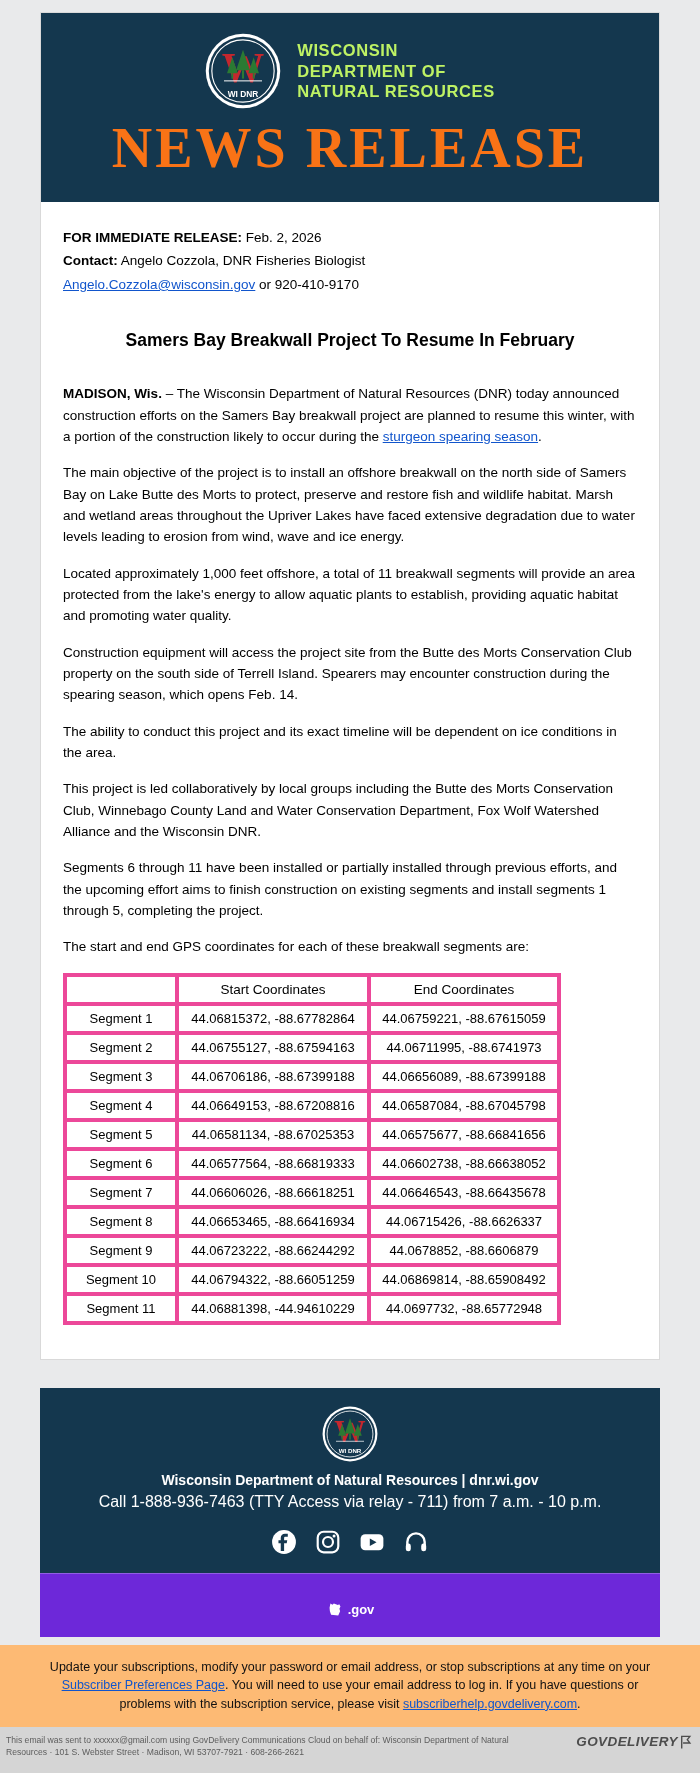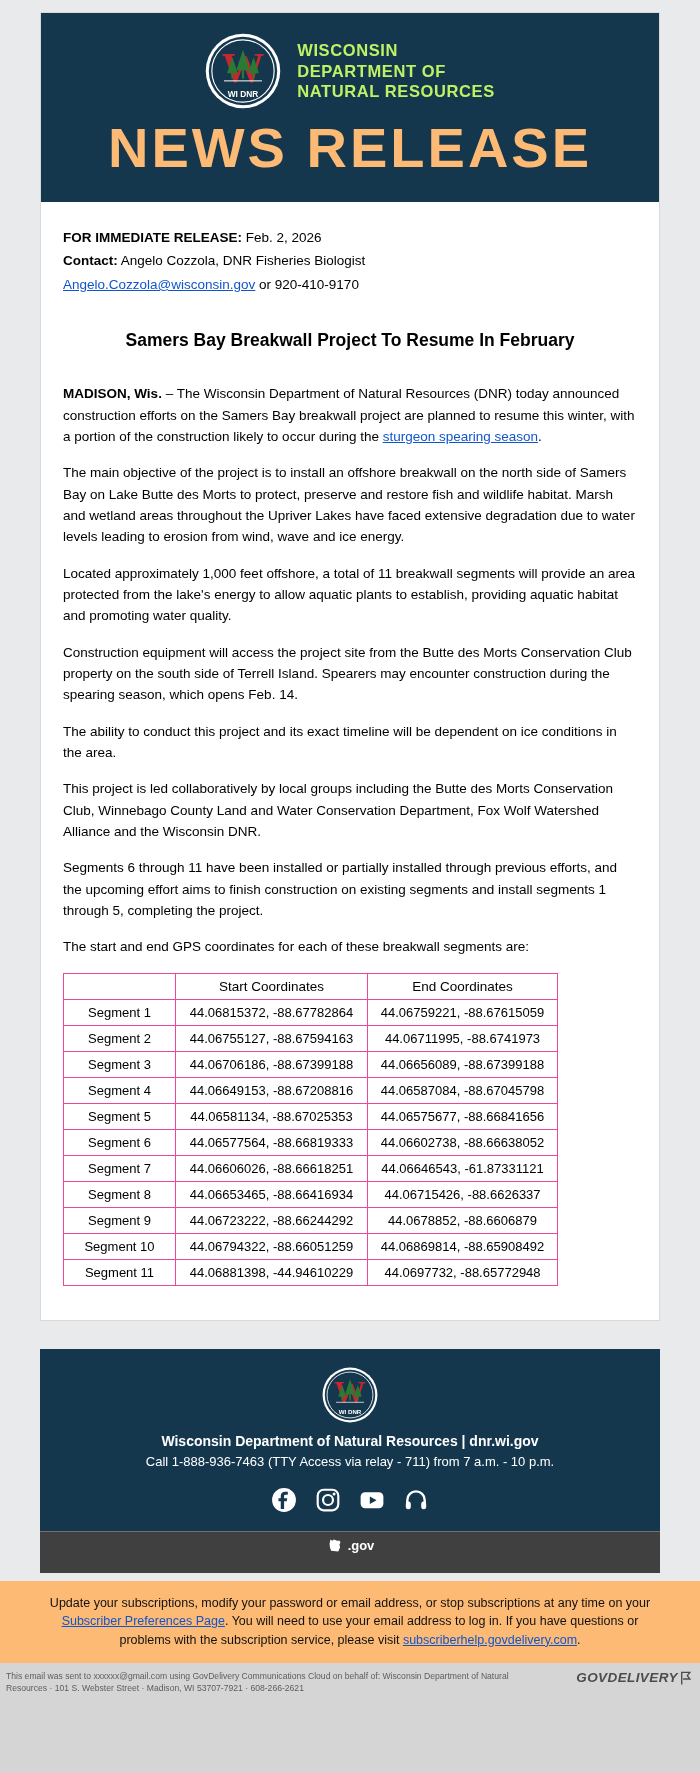--- a/index.html
+++ b/index.html
@@ -18,46 +18,46 @@
     width:620px; margin:12px auto 0;
     background:#fff; border:1px solid #d9d9d9;
   }
   .masthead { background:#14374e; padding:20px 10px 24px; }
   .logo-row { display:flex; align-items:center; justify-content:center; gap:16px; }
   .org-name {
     color:#bef264; font-weight:bold; font-size:16.5px;
     line-height:1.24; letter-spacing:0.6px;
   }
   .news-title {
-    color:#fdba74; font-weight:bold; font-size:56px; line-height:1.05;
+    color:#f97316; font-weight:bold; font-size:56px; line-height:1.05;
     letter-spacing:3px; text-align:center; margin-top:10px;
-    font-family:Liberation Sans, sans-serif;
+    font-family:Liberation Serif, serif;
   }
 
   .body-content { padding:26px 22px 20px; }
   .meta p { font-size:13.5px; line-height:1.45; margin:0 0 4px; }
   .headline { font-size:17.5px; font-weight:bold; text-align:center; margin:36px 8px 32px; }
   .article p { font-size:13.5px; line-height:1.58; margin:0 0 15px; }
 
   table.coords { border-collapse:collapse; margin:4px 0 14px; font-size:13px; table-layout:fixed; }
   .coords th, .coords td {
-    border:1px solid #ec4899; text-align:center; vertical-align:middle;
+    border:4px solid #ec4899; text-align:center; vertical-align:middle;
     padding:5px 4px; font-weight:normal;
   }
   .coords th { font-size:13.5px; }
 
   
   .footer-card { width:620px; margin:28px auto 0; background:#14374e; padding-top:18px; }
   .footer-org { color:#fff; font-weight:bold; font-size:14px; text-align:center; margin-top:10px; }
-  .footer-phone { color:#fff; font-size:13px; text-align:center; margin-top:5px; }
+  .footer-phone { color:#fff; font-size:16px; text-align:center; margin-top:5px; }
   .social-row { display:flex; justify-content:center; gap:18px; margin-top:18px; }
   .social { display:block; width:26px; height:26px; text-decoration:none; }
   .gov-strip {
     margin-top:18px; border-top:1px solid rgba(255,255,255,0.25);
-    background:#404040; padding:5px 0 15px; text-align:center;
+    background:#6d28d9; padding:27px 0 15px; text-align:center;
   }
   .gov-badge {
     color:#fff; font-size:13px; font-weight:bold; text-decoration:none;
     display:inline-flex; align-items:center; gap:5px;
   }
   .logo-center { display:flex; justify-content:center; }
 
   
   .subscribe {
     background:#fdba74; margin-top:8px; padding:13px 38px 14px;
@@ -170,21 +170,21 @@
             <td>44.06575677, -88.66841656</td>
           </tr>
         <tr>
             <td>Segment 6</td>
             <td>44.06577564, -88.66819333</td>
             <td>44.06602738, -88.66638052</td>
           </tr>
         <tr>
             <td>Segment 7</td>
             <td>44.06606026, -88.66618251</td>
-            <td>44.06646543, -61.87331121</td>
+            <td>44.06646543, -88.66435678</td>
           </tr>
         <tr>
             <td>Segment 8</td>
             <td>44.06653465, -88.66416934</td>
             <td>44.06715426, -88.6626337</td>
           </tr>
         <tr>
             <td>Segment 9</td>
             <td>44.06723222, -88.66244292</td>
             <td>44.0678852, -88.6606879</td>

